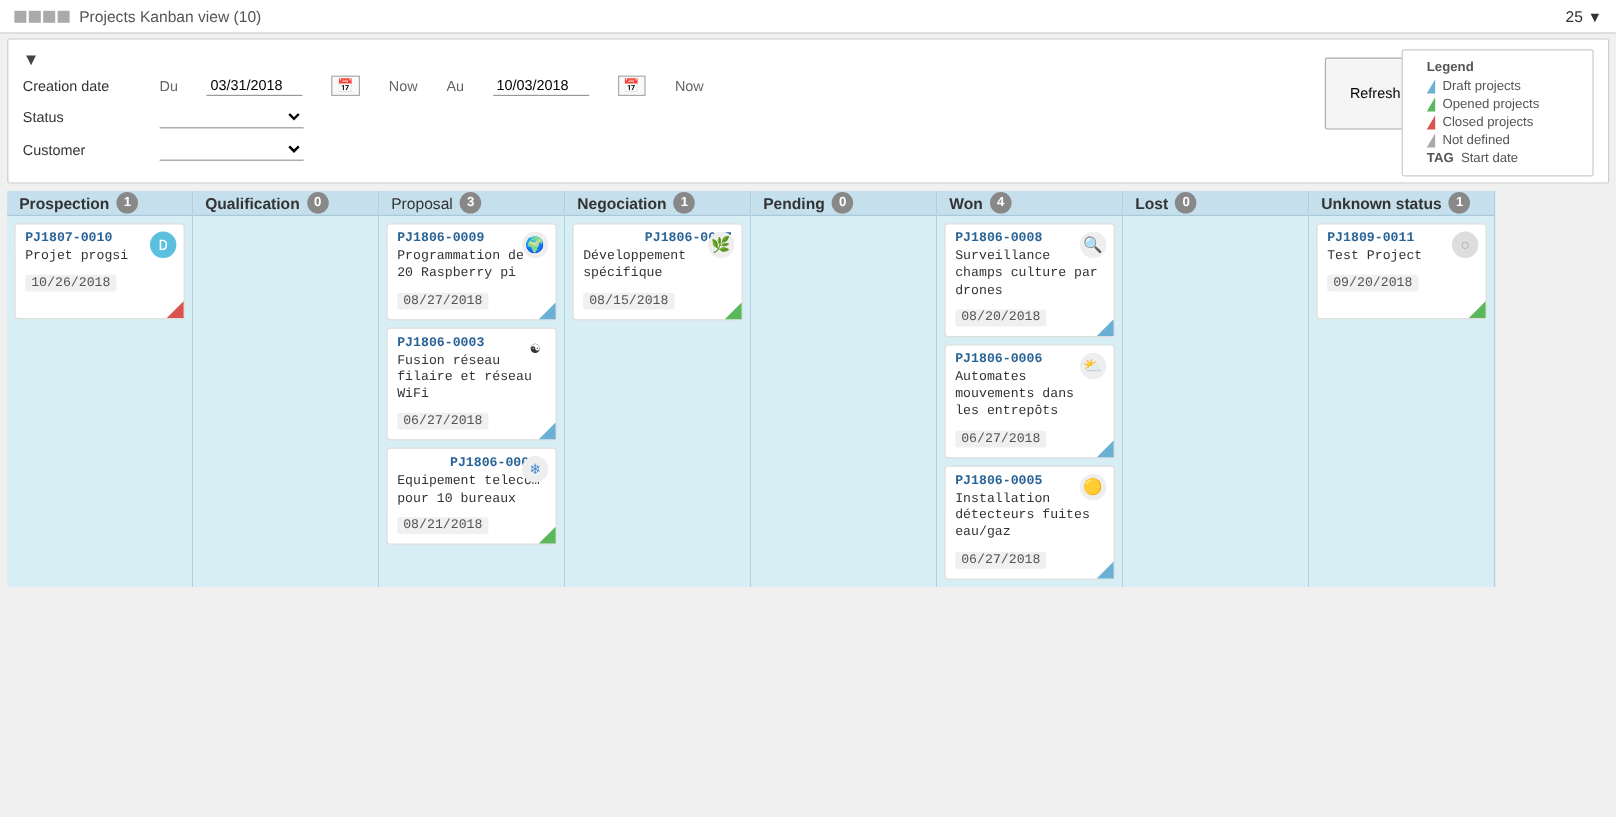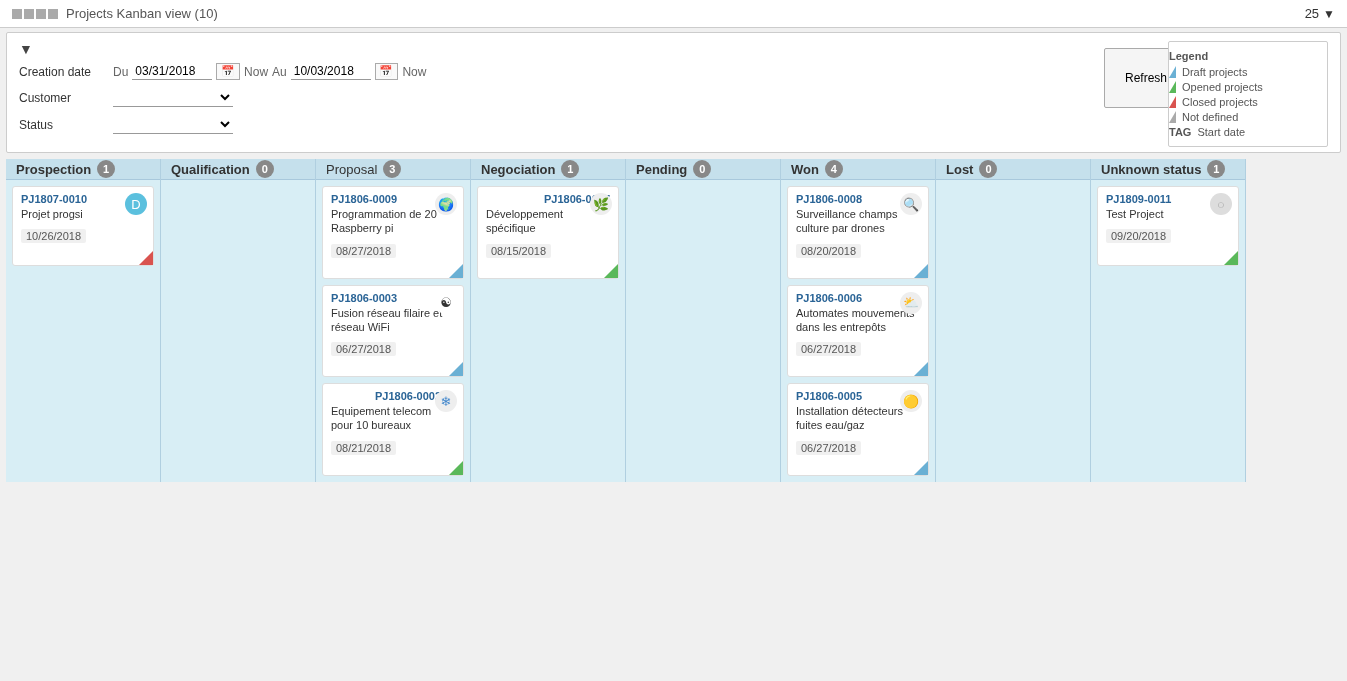--- a/index.html
+++ b/index.html
@@ -5,21 +5,21 @@
     * { box-sizing: border-box; margin: 0; padding: 0; }
     body { font-family: Arial, sans-serif; font-size: 12px; background: #f0f0f0; color: #333; }
 
     
     .header { display: flex; align-items: center; justify-content: space-between; background: #fff; padding: 6px 12px; border-bottom: 1px solid #ccc; }
     .header-left { display: flex; align-items: center; gap: 8px; }
     .header-icon { display: flex; gap: 2px; }
     .header-icon span { display: inline-block; width: 10px; height: 10px; background: #999; }
     .header-title { font-size: 13px; color: #555; }
     .filter-icon { color: #444; font-size: 14px; margin-bottom: 6px; }
-    .filter-row { display: flex; align-items: center; margin-bottom: 8px; gap: 4px; }
+    .filter-row { display: flex; align-items: center; margin-bottom: 8px; gap: 24px; }
     .filter-label { width: 90px; font-size: 12px; color: #333; }
     .filter-input { border: none; border-bottom: 1px solid #999; outline: none; font-size: 12px; padding: 1px 3px; width: 100px; }
     .filter-select { border: none; border-bottom: 1px solid #999; outline: none; font-size: 12px; padding: 1px 3px; width: 120px; background: #fff; }
     .date-label { font-size: 12px; color: #666; }
     .date-cal { border: 1px solid #aaa; padding: 1px 4px; font-size: 11px; cursor: pointer; background: #f9f9f9; }
     .refresh-btn { position: absolute; right: 20px; top: 50%; transform: translateY(-50%); padding: 22px 20px; border: 1px solid #aaa; background: #f5f5f5; cursor: pointer; font-size: 12px; border-radius: 2px; }
 
     
     .legend { position: absolute; right: 130px; top: 10px; font-size: 11px; color: #555; }
     .legend-title { font-weight: bold; margin-bottom: 4px; }
@@ -33,21 +33,21 @@
     .legend-tag { font-size: 11px; font-weight: bold; color: #555; }
 
     
     .kanban-board { display: flex; gap: 0; overflow-x: auto; padding: 0 6px 10px 6px; margin-top: 6px; }
     .kanban-col { min-width: 155px; max-width: 155px; background: #d8eef5; border-right: 1px solid #b0cfe0; flex-shrink: 0; }
     .kanban-col-header { padding: 1px 10px; font-size: 13px; font-weight: bold; color: #333; display: flex; align-items: center; gap: 6px; background: #c5e0ec; border-bottom: 1px solid #a8c8dc; }
     .col-badge { background: #888; color: #fff; border-radius: 50%; width: 18px; height: 18px; font-size: 11px; display: flex; align-items: center; justify-content: center; }
     .kanban-cards { padding: 6px; display: flex; flex-direction: column; gap: 6px; }
 
     
-    .kanban-card { background: #fff; border: 1px solid #ddd; border-radius: 3px; padding: 6px 8px 20px 8px; position: relative; cursor: pointer; min-height: 80px; }
+    .kanban-card { background: #fff; border: 1px solid #ddd; border-radius: 3px; padding: 6px 8px 8px 8px; position: relative; cursor: pointer; min-height: 80px; font-family: Liberation Mono, monospace; }
     .card-id { font-size: 11px; font-weight: bold; color: #2a6496; }
     .card-title { font-size: 11px; color: #333; margin: 2px 0 4px 0; line-height: 1.3; }
     .card-date { font-size: 11px; color: #555; background: #f0f0f0; border-radius: 2px; padding: 1px 5px; display: inline-block; margin-top: 4px; }
     .card-icon { position: absolute; top: 6px; right: 6px; width: 22px; height: 22px; border-radius: 50%; display: flex; align-items: center; justify-content: center; font-size: 14px; }
     .card-corner { position: absolute; bottom: 0; right: 0; width: 0; height: 0; }
     .corner-blue { border-right: 14px solid #6ab0d4; border-top: 14px solid transparent; }
     .corner-green { border-right: 14px solid #5ab85a; border-top: 14px solid transparent; }
     .corner-red { border-right: 14px solid #d9534f; border-top: 14px solid transparent; }
 
     
@@ -87,36 +87,36 @@
       <button class="date-cal">📅</button>
       <span class="date-label">Now</span>
       <span class="date-label">Au</span>
       <input class="filter-input" type="text" style="width: 80px;" value="10/03/2018">
       <button class="date-cal">📅</button>
       <span class="date-label">Now</span>
     </div>
 
 
     <div class="filter-row">
+      <span class="filter-label">Status</span>
+      <select class="filter-select">
+        <option value=""></option>
+      </select>
+    </div>
+
+    <div class="filter-row">
       <span class="filter-label">Customer</span>
       <select class="filter-select">
         <option value=""></option>
       </select>
     </div>
 
-    <div class="filter-row">
-      <span class="filter-label">Status</span>
-      <select class="filter-select">
-        <option value=""></option>
-      </select>
-    </div>
-
     <button class="refresh-btn" style="position:absolute;right:140px;top:40%;">Refresh</button>
 
-    <div class="legend" style="position:absolute;right:0;top:0;min-width:160px;background:#fff;border:1px solid #ccc;padding:8px 0;border-radius:2px;">
+    <div class="legend" style="position:absolute;right:0;top:0;min-width:160px;background:#fff;border:1px solid #ccc;padding:8px 20px;border-radius:2px;">
       <div class="legend-title">Legend</div>
       <div class="legend-item">
         <div class="triangle-draft legend-shape"></div>
         <span>Draft projects</span>
       </div>
       <div class="legend-item">
         <div class="triangle-open legend-shape"></div>
         <span>Opened projects</span>
       </div>
       <div class="legend-item">

